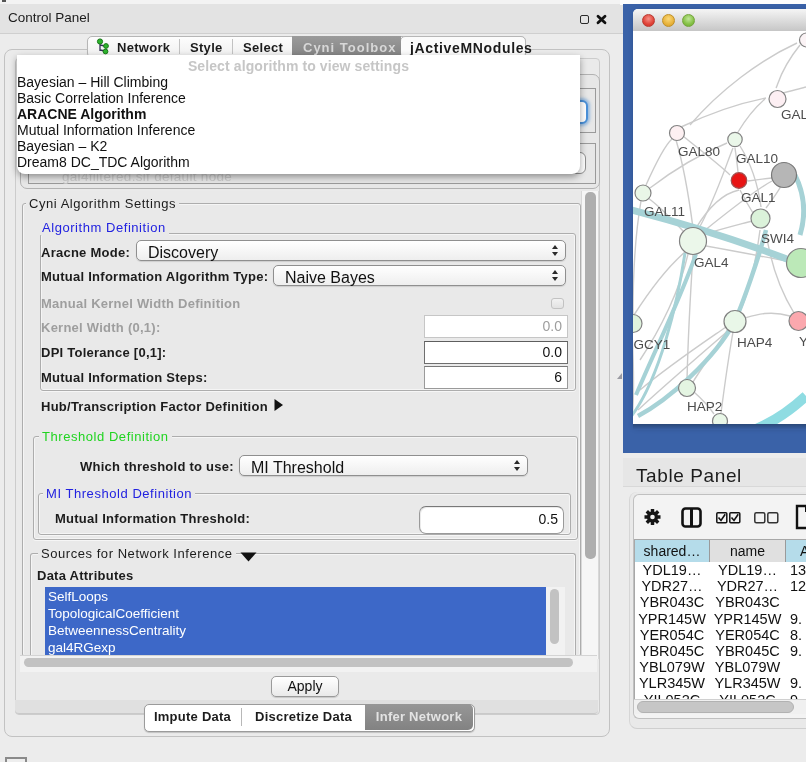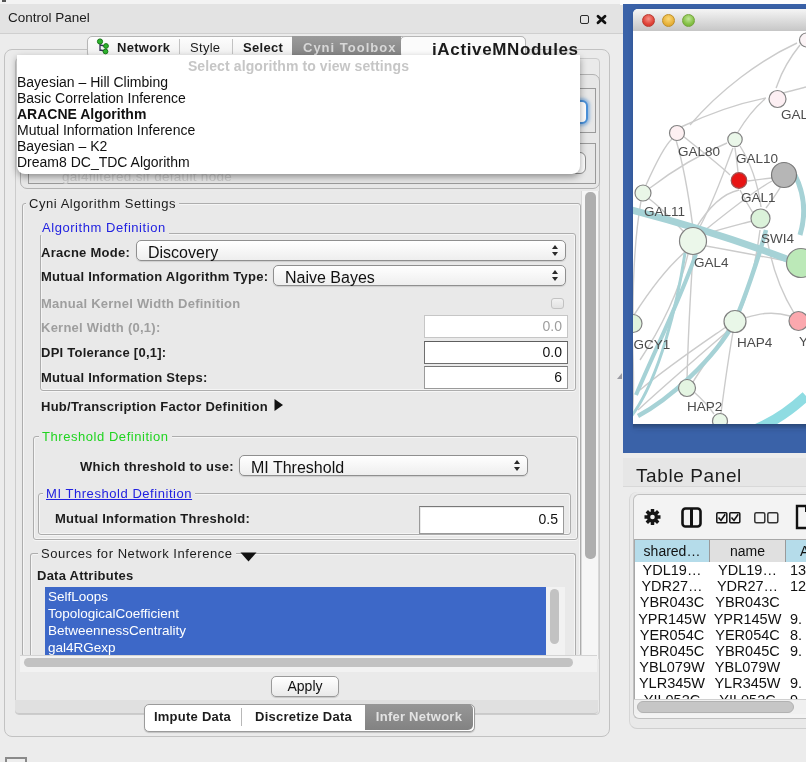--- a/index.html
+++ b/index.html
@@ -91,23 +91,23 @@
 <div class="abs b" style="left:80px;top:459px;">Which threshold to use:</div>
 <div class="combo" style="left:239px;top:455px;width:287px;height:19px;">
       <span class="ct">MI Threshold</span>
       <span class="arrows">
         <span class="up"></span>
         <span class="dn"></span>
       </span>
     </div>
 
 <div class="groupbox" style="left:38px;top:493px;width:531px;height:40px;"></div>
-<div class="glabel" style="left:43px;top:486px;background:#e9e9e9;color:#2222e0;text-decoration:underline;">MI Threshold Definition</div>
+<div class="glabel" style="left:43px;top:486px;background:#e9e9e9;color:#2222e0;">MI Threshold Definition</div>
 <div class="abs b" style="left:46px;top:511px;padding-left:9px;">Mutual Information Threshold:</div>
-<div class="tfield" style="left:419px;top:506px;width:138px;height:22px;padding:4px 5px 0 0;box-shadow:inset 1px 1px 0 rgba(0,0,0,0.08);">0.5</div>
+<div class="tfield" style="left:419px;top:506px;width:138px;height:22px;padding:4px 5px 0 0;box-shadow:inset 1px 1px 0 rgba(0,0,0,0.08);border-radius:7px;">0.5</div>
 
 <div class="groupbox" style="left:30px;top:553px;width:544px;height:104px;border-bottom:none;border-radius:3px 3px 0 0;"></div>
 <div class="glabel" style="left:38px;top:546px;background:#e9e9e9;color:#1c1c1c;">Sources for Network Inference</div>
 <svg class="abs" style="left:240px;top:552px;" width="17" height="10">
       <path d="M0.5 0.5 L16.5 0.5 L8.5 9.5 Z" fill="#111"></path>
     </svg>
 
 <div class="abs b" style="left:37px;top:568px;">Data Attributes</div>
 
 <div class="abs" style="left:45px;top:587px;width:520px;height:68px;background:#f2f2f2;"></div>
@@ -139,24 +139,24 @@
 <div class="abs" style="left:291.5px;top:36px;width:109px;height:21px;background:linear-gradient(#9b9b9b,#838383);"></div>
 <div class="abs" style="left:179px;top:39px;width:1px;height:15px;background:#c2c2c2;"></div>
 <div class="abs" style="left:232px;top:39px;width:1px;height:15px;background:#c2c2c2;"></div>
 <svg class="abs" style="left:95px;top:38px;" width="16" height="17">
 <path d="M5 3 L5 13 M5 7 L10 8 M5 12 L10 13" stroke="#335" stroke-width="1.3" fill="none"></path>
 <circle cx="5" cy="3.5" r="2.6" fill="#2db52d" stroke="#1a7a1a"></circle>
 <circle cx="11" cy="8" r="2.4" fill="#2db52d" stroke="#1a7a1a"></circle>
 <circle cx="10.5" cy="13.5" r="2.4" fill="#2db52d" stroke="#1a7a1a"></circle>
 </svg>
 <div class="abs r" style="left:117px;top:40px;font-size:13px;font-weight:bold;letter-spacing:0.3px;">Network</div>
-<div class="abs r" style="left:190px;top:40px;font-size:13px;font-weight:normal;letter-spacing:0.3px;">Style</div>
+<div class="abs r" style="left:190px;top:40px;font-size:13px;font-weight:bold;letter-spacing:0.3px;">Style</div>
 <div class="abs r" style="left:243px;top:40px;font-size:13px;font-weight:bold;letter-spacing:0.3px;">Select</div>
 <div class="abs r" style="left:303px;top:40px;font-size:13px;font-weight:bold;letter-spacing:1px;color:#d8d8d8;">Cyni Toolbox</div>
-<div class="abs r" style="left:432px;top:40px;font-size:17px;font-weight:bold;letter-spacing:0.65px;">jActiveMNodules</div>
+<div class="abs r" style="left:410px;top:40px;font-size:14px;font-weight:bold;letter-spacing:0.65px;">jActiveMNodules</div>
 
 <div class="abs" style="left:62px;top:169px;font-size:13.5px;color:#cbcbcb;letter-spacing:0.3px;">gal4filtered.sif default node</div>
 
 <div class="abs" style="left:17px;top:55px;width:563px;height:119px;background:#fff;border-radius:0 0 8px 8px;box-shadow:0 3px 7px rgba(0,0,0,0.38);"></div>
 <div class="abs" style="left:17px;top:58px;width:563px;text-align:center;font-size:14px;font-weight:bold;letter-spacing:0.1px;color:#c6c6c6;">Select algorithm to view settings</div>
 <div class="abs" style="left:17px;top:73.5px;font-size:14px;color:#111;line-height:16px;white-space:nowrap;">Bayesian – Hill Climbing<br>Basic Correlation Inference<br><b>ARACNE Algorithm</b><br>Mutual Information Inference<br>Bayesian – K2<br>Dream8 DC_TDC Algorithm</div>
 
 <svg class="abs" style="left:616px;top:372px;" width="7" height="8">
       <path d="M1 7 L6 7 L6 1 Z" fill="#9a9aa2"></path>
     </svg>

